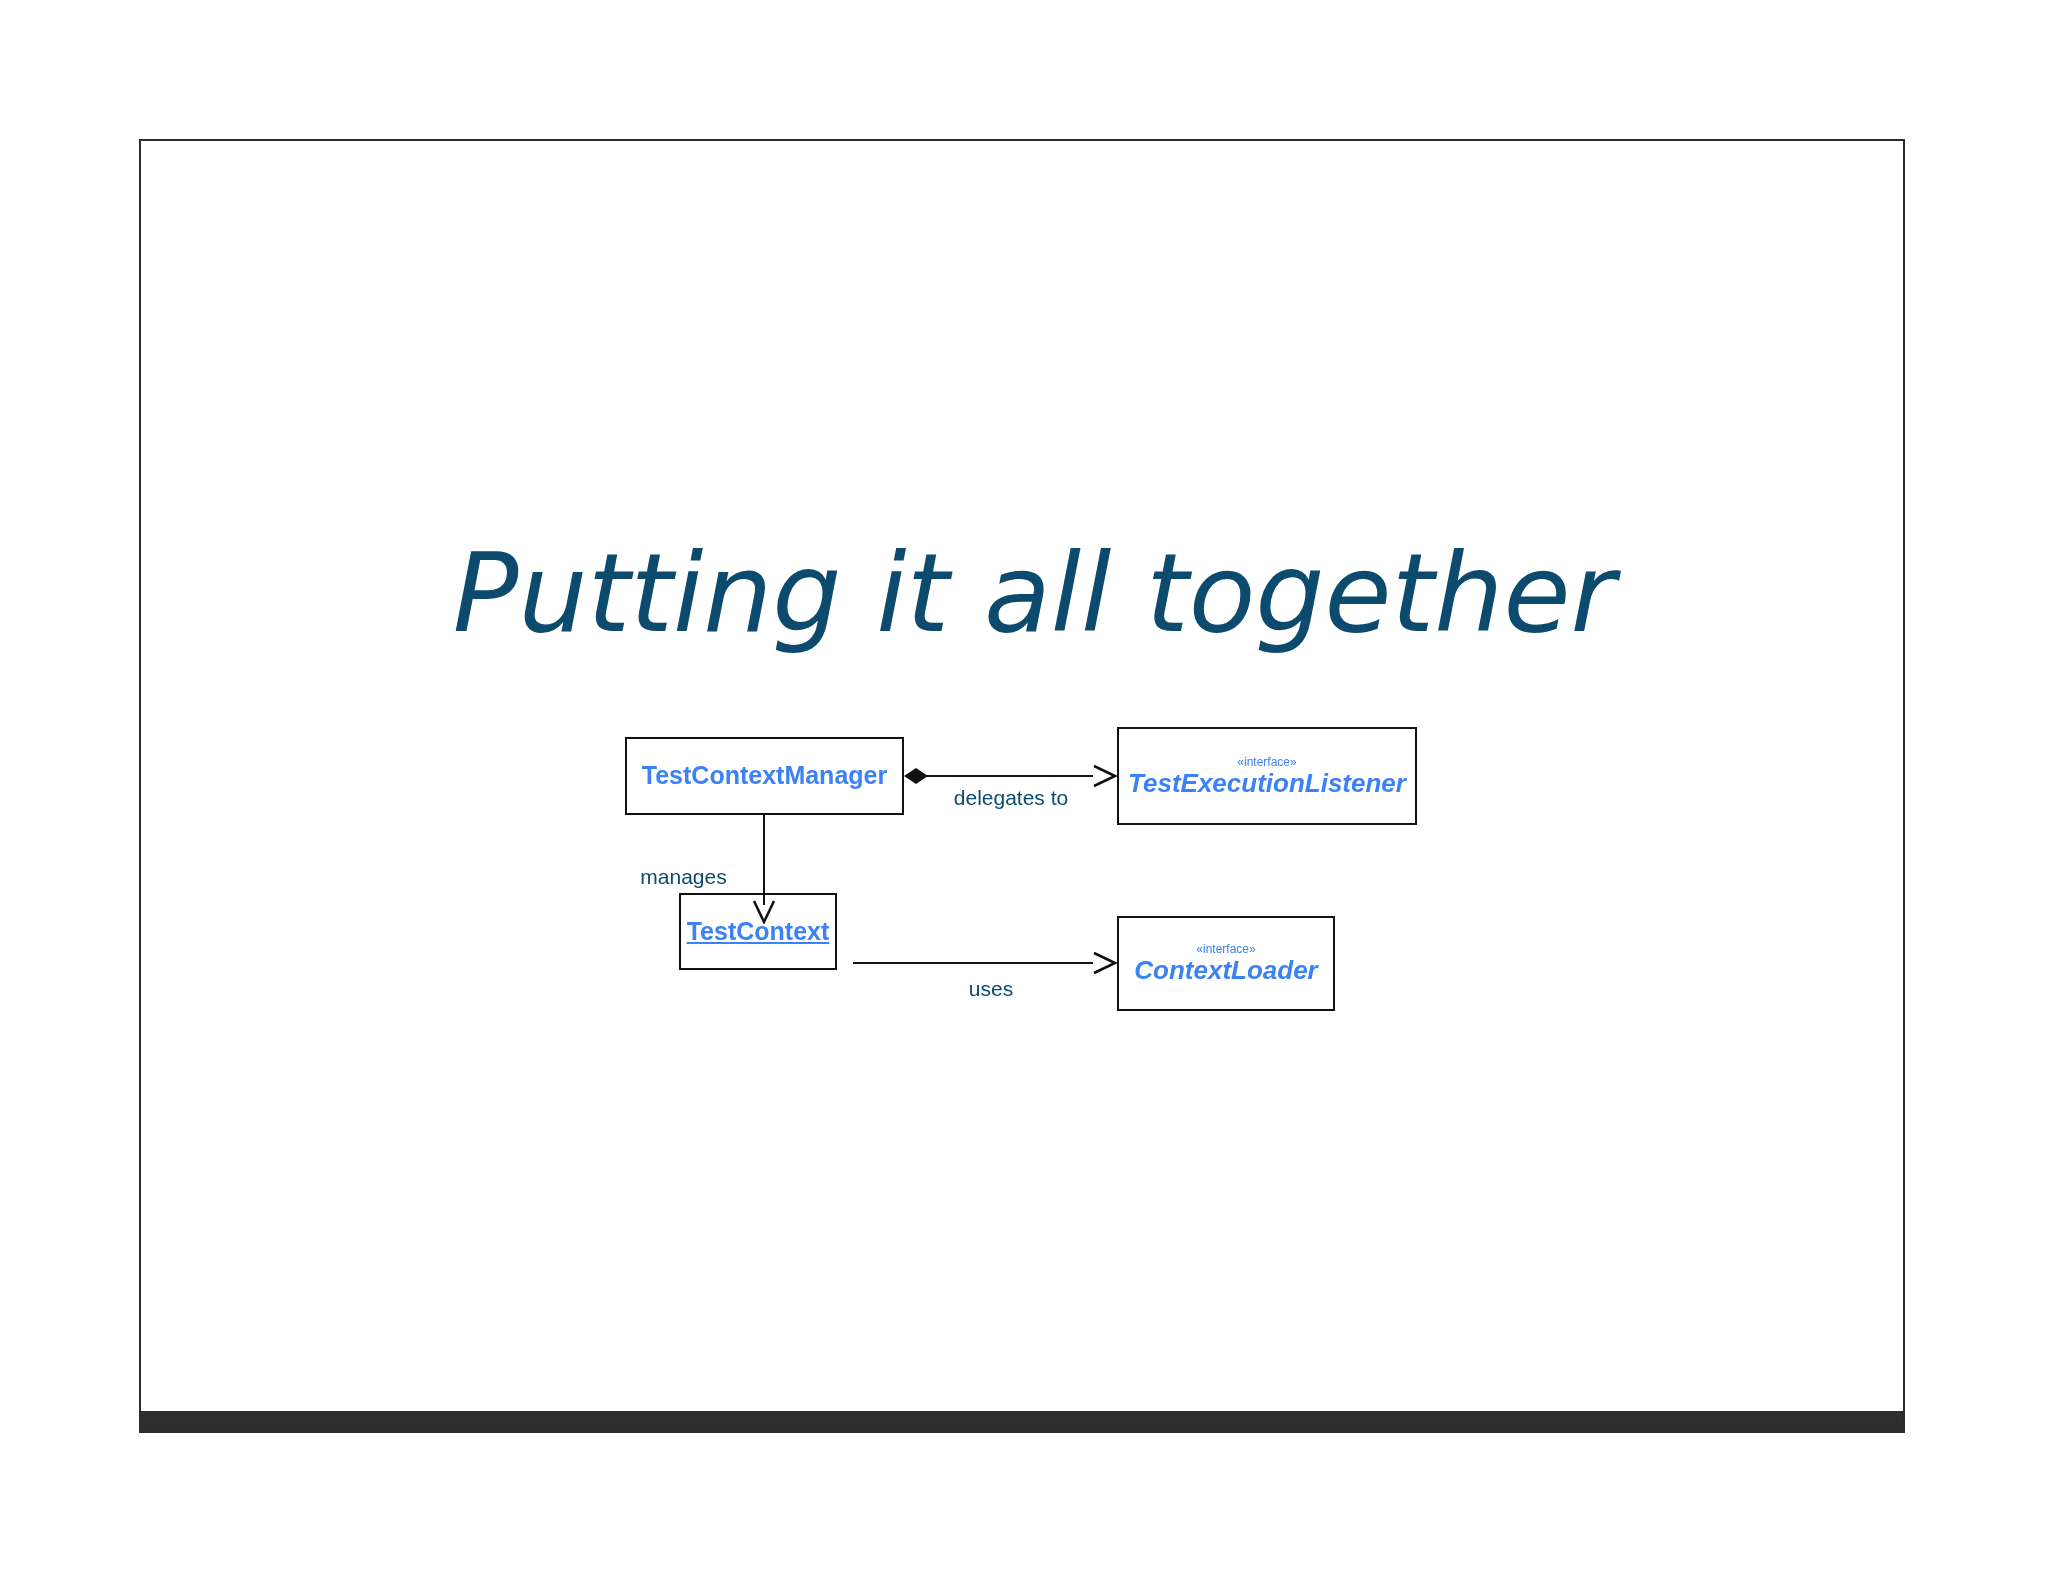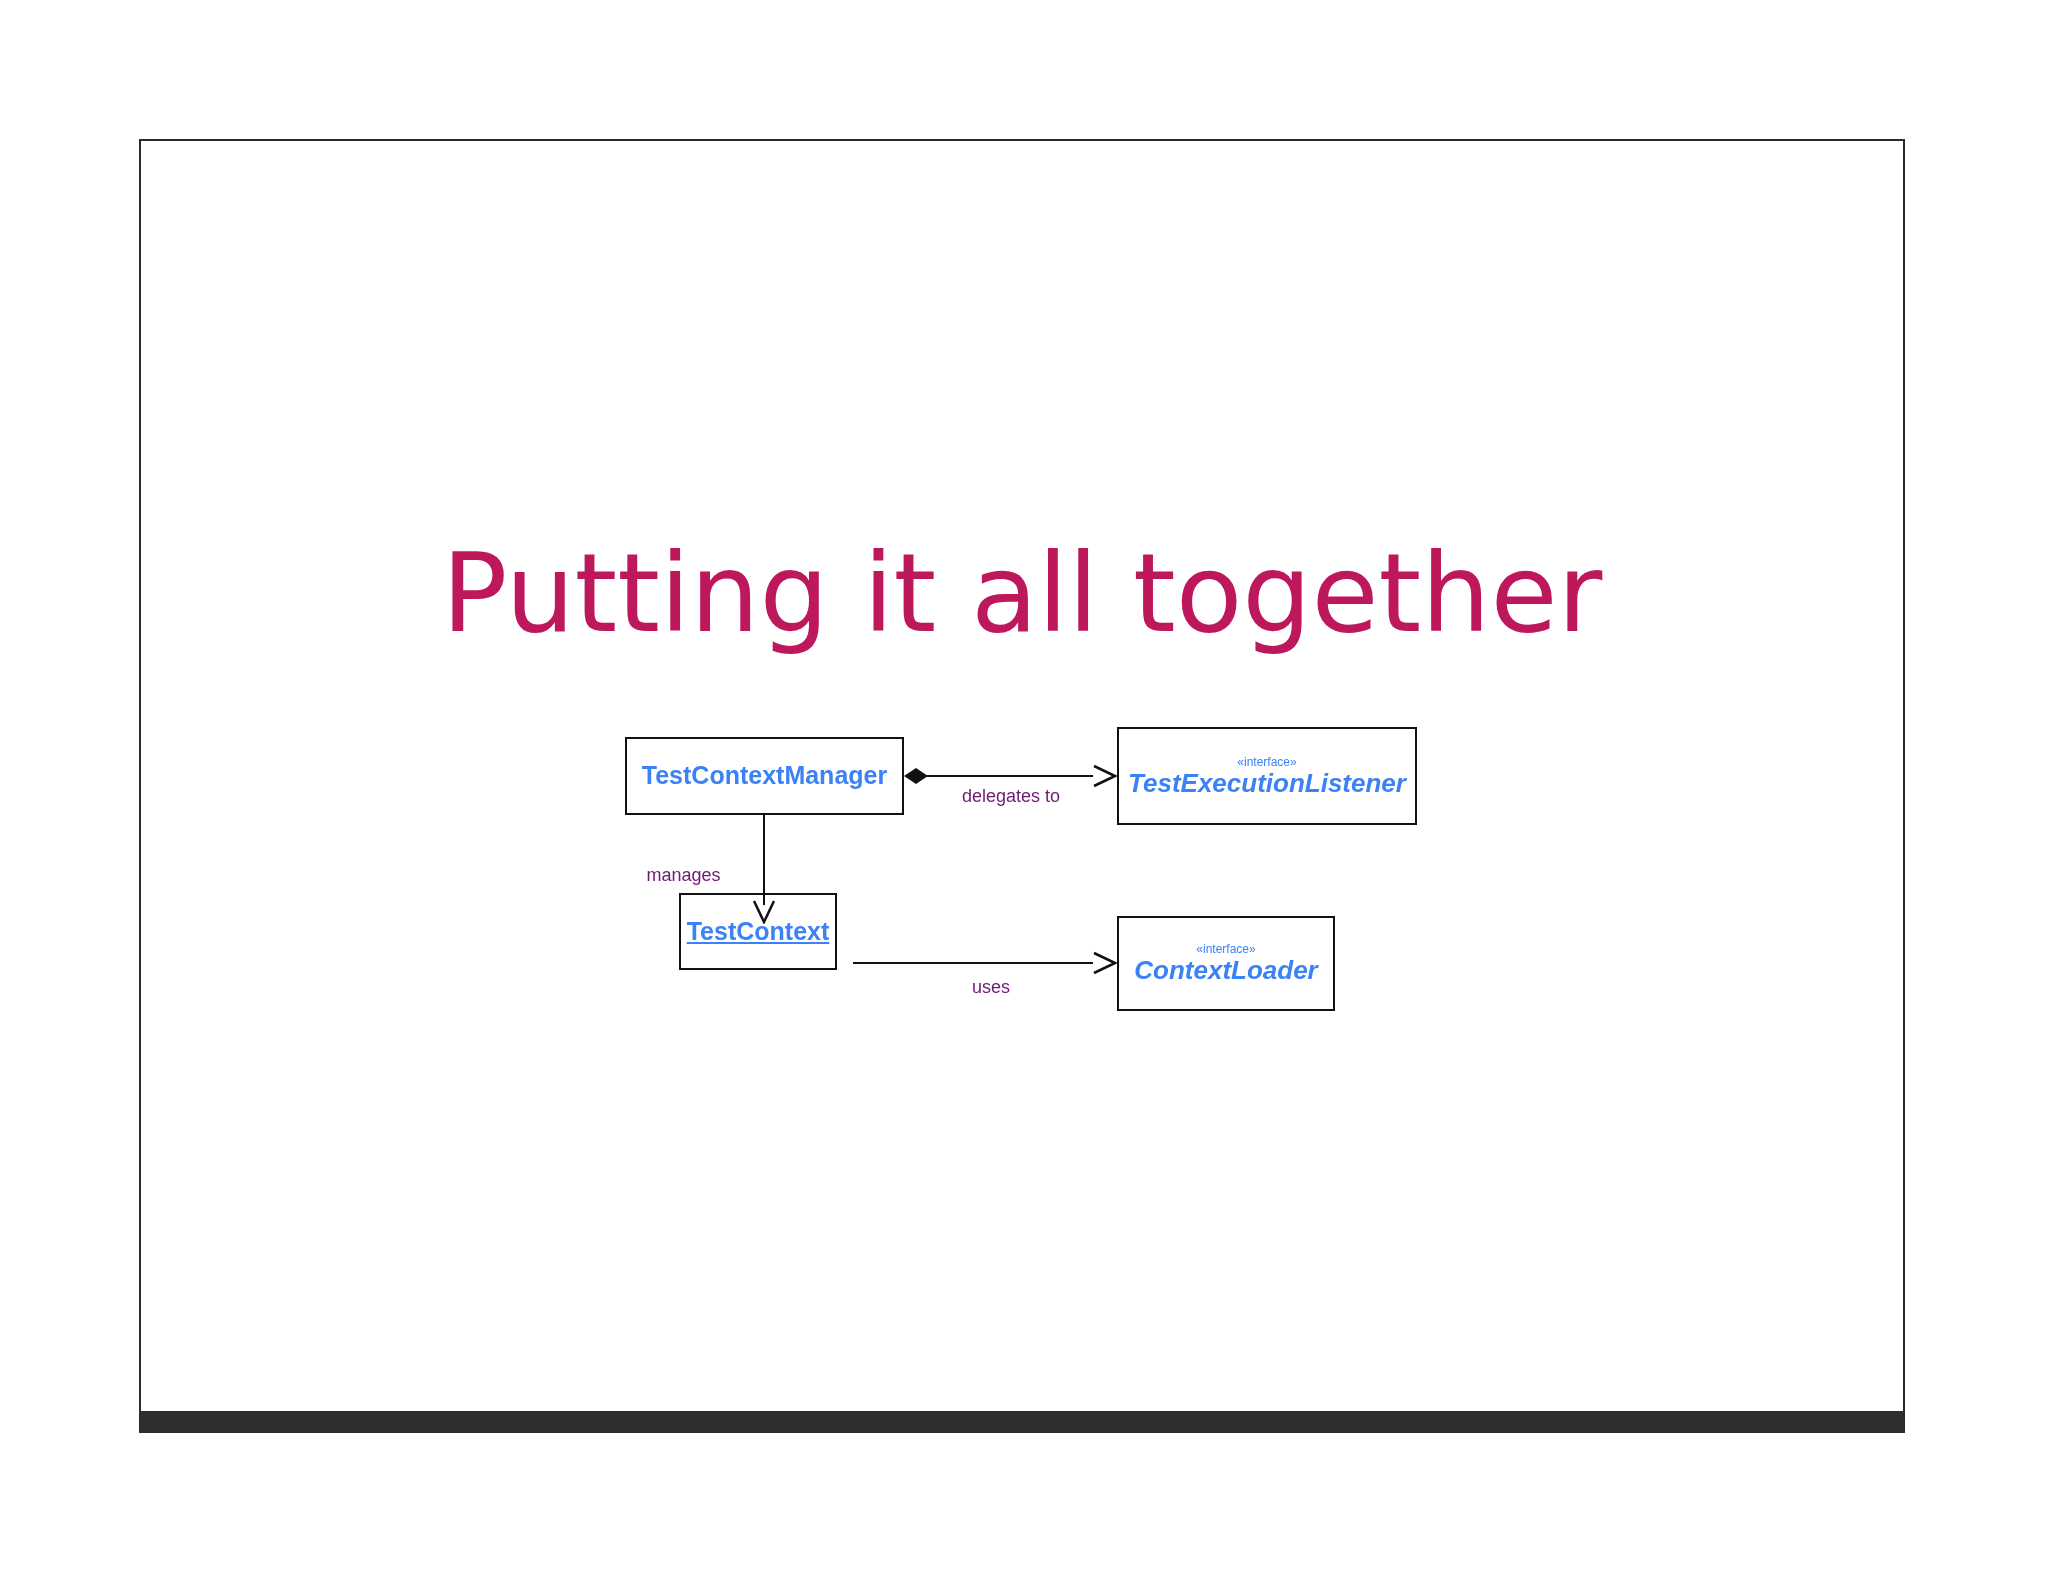--- a/index.html
+++ b/index.html
@@ -12,29 +12,30 @@
   .slide{
     position:absolute;
     left:139px;top:139px;
     width:1766px;height:1294px;
     background:#ffffff;
     border:2px solid #2b2b2b;
     box-sizing:border-box;
   }
   .slide-title{
     position:absolute;
-    left:0;top:398px;
+    left:12px;top:398px;
     width:100%;
     text-align:center;
     font-family:"DejaVu Sans",sans-serif;
     font-size:109px;
     line-height:1;
-    color:#be185d;
+    color:#0c4a6e;
     letter-spacing:0px;
     white-space:nowrap;
+    font-style:italic;
   }
   .footer-bar{
     position:absolute;
     left:0;right:0;bottom:0;
     height:20px;
     background:#2e2e30;
   }
   
   .diagram{position:absolute;left:0;top:0;width:100%;height:100%;}
   .uml-box{
@@ -71,22 +72,22 @@
   .hline2{left:712px;top:821px;width:240px;height:2px;}
 
   .icon{position:absolute;display:block;}
   .diamond-icon{left:763px;top:627px;}
   .arrow-tel{left:950px;top:623px;}
   .arrow-down{left:611px;top:757px;}
   .arrow-cl{left:950px;top:810px;}
 
   .rel-label{
     position:absolute;
-    font-size:18px;
-    color:#701a75;
+    font-size:21px;
+    color:#0c4a6e;
     white-space:nowrap;
   }
   .lbl-delegates{left:770px;top:645px;width:200px;text-align:center;}
   .lbl-manages{left:470px;top:696px;width:145px;text-align:center;margin-top:28px;}
   .lbl-uses{left:780px;top:836px;width:140px;text-align:center;}
 </style>
 </head>
 <body>
 
 <div class="slide">

